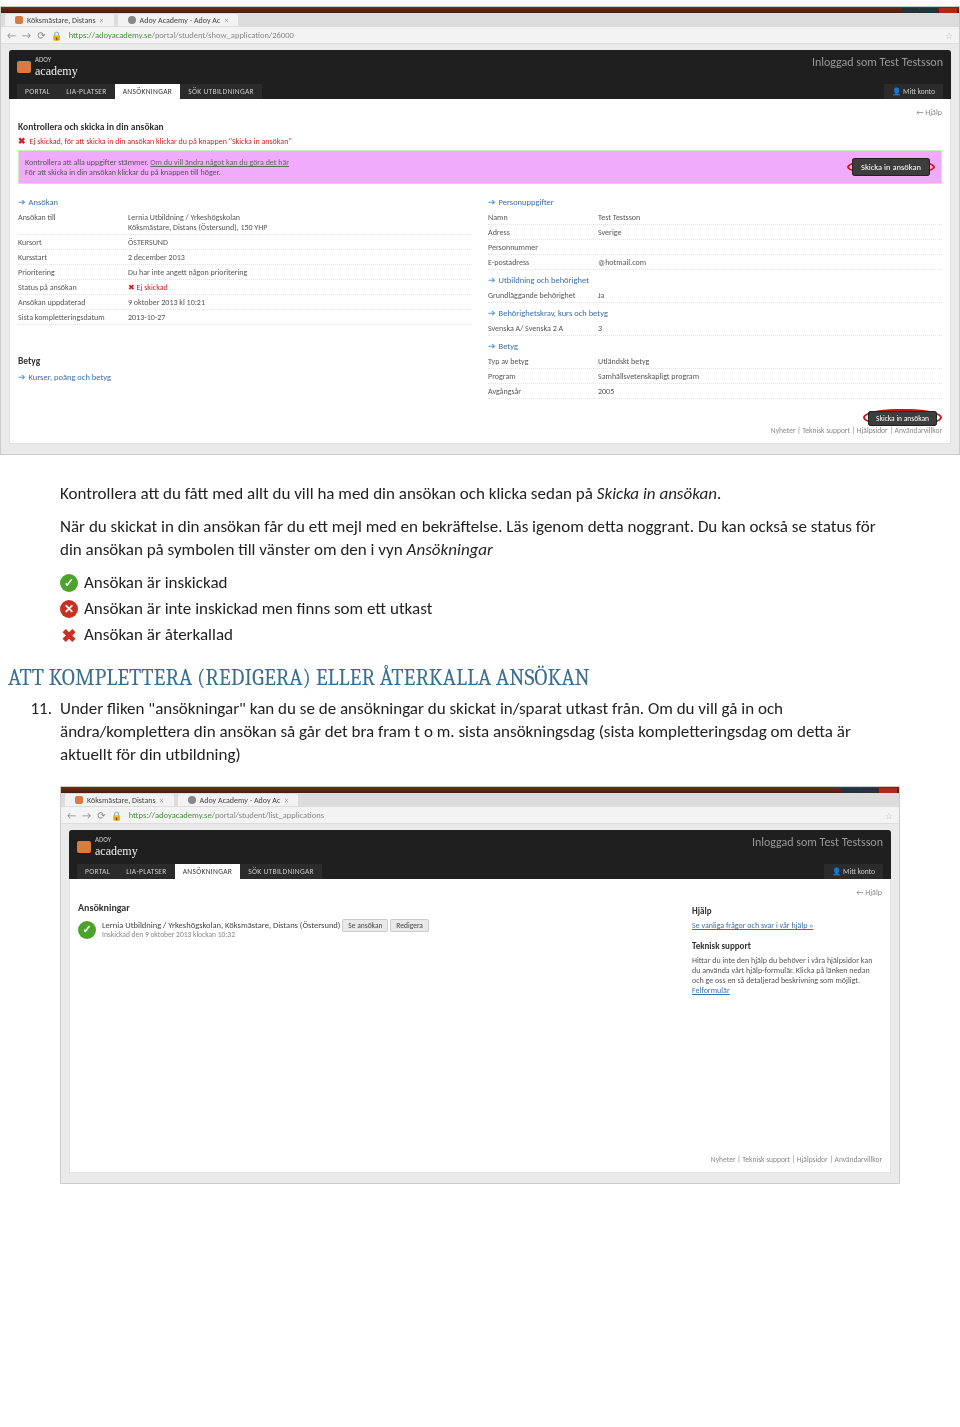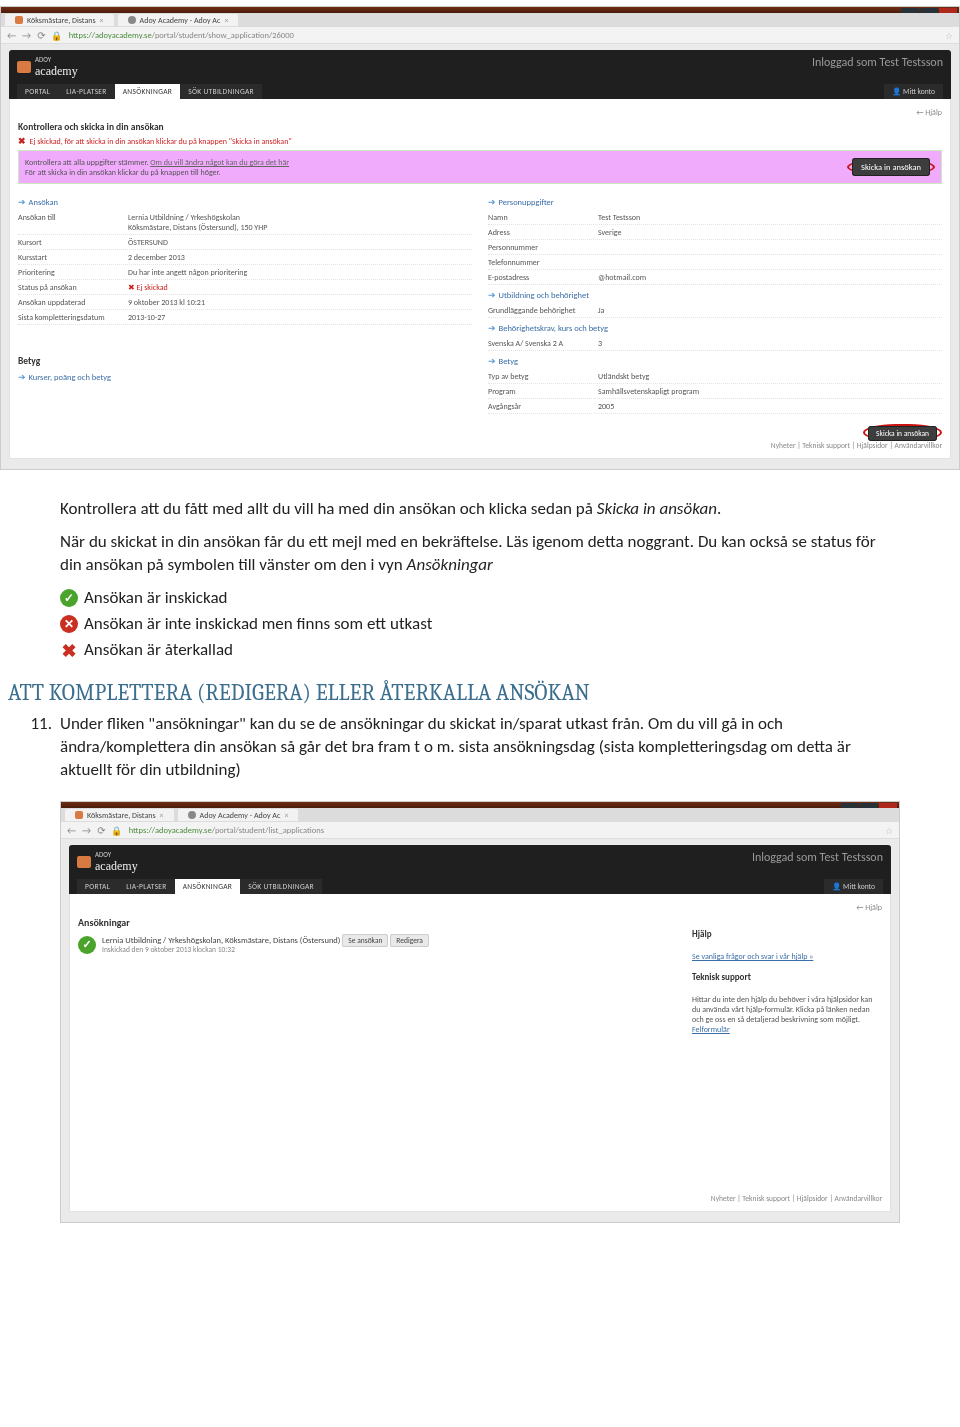--- a/index.html
+++ b/index.html
@@ -59,21 +59,21 @@
   .ico.no{background:#c93021}
   .xcross{color:#c93021;font-size:18px;font-weight:bold;width:18px;text-align:center}
   h2.sec{font-family:Cambria,Georgia,serif;color:#3b6e8f;font-size:22px;margin:16px 0 4px -52px;font-weight:normal}
   ol.num{list-style:none;padding:0;margin:0}
   ol.num li{display:flex;gap:8px}
   ol.num .n{min-width:28px;margin-left:-36px;text-align:right}
   .shot2 .body{min-height:260px}
   .two-col{display:flex;gap:14px}
   .left{flex:1}
   .right{width:190px;font-size:8px;color:#555}
-  .right h4{font-size:9px;margin:12px 0;color:#333}
+  .right h4{font-size:9px;margin:4px 0;color:#333}
   .right a{color:#3a6ea8;text-decoration:underline}
   .app-row{display:flex;align-items:center;gap:6px;margin:6px 0}
   .app-row .ico.ok{width:18px;height:18px;font-size:11px}
   .app-row .meta{font-size:8.5px;color:#444}
   .app-row .sub{font-size:7.5px;color:#888}
   .pill{background:#e9e9e9;border:1px solid #ccc;border-radius:2px;font-size:7.5px;padding:1px 5px}
 </style>
 </head>
 <body>
 
@@ -191,24 +191,20 @@
             <div class="row">
                 <div class="lbl">Namn</div>
                 <div class="val">Test Testsson</div>
               </div>
             <div class="row">
                 <div class="lbl">Adress</div>
                 <div class="val">Sverige</div>
               </div>
             <div class="row">
                 <div class="lbl">Personnummer</div>
-                <div class="val"></div>
-              </div>
-            <div class="row">
-                <div class="lbl">Telefonnummer</div>
                 <div class="val"></div>
               </div>
             <div class="row">
                 <div class="lbl">E-postadress</div>
                 <div class="val">@hotmail.com</div>
               </div>
 
             <div class="sec-h">
                 <span class="arr">➔</span>
                 <span>Utbildning och behörighet</span>

